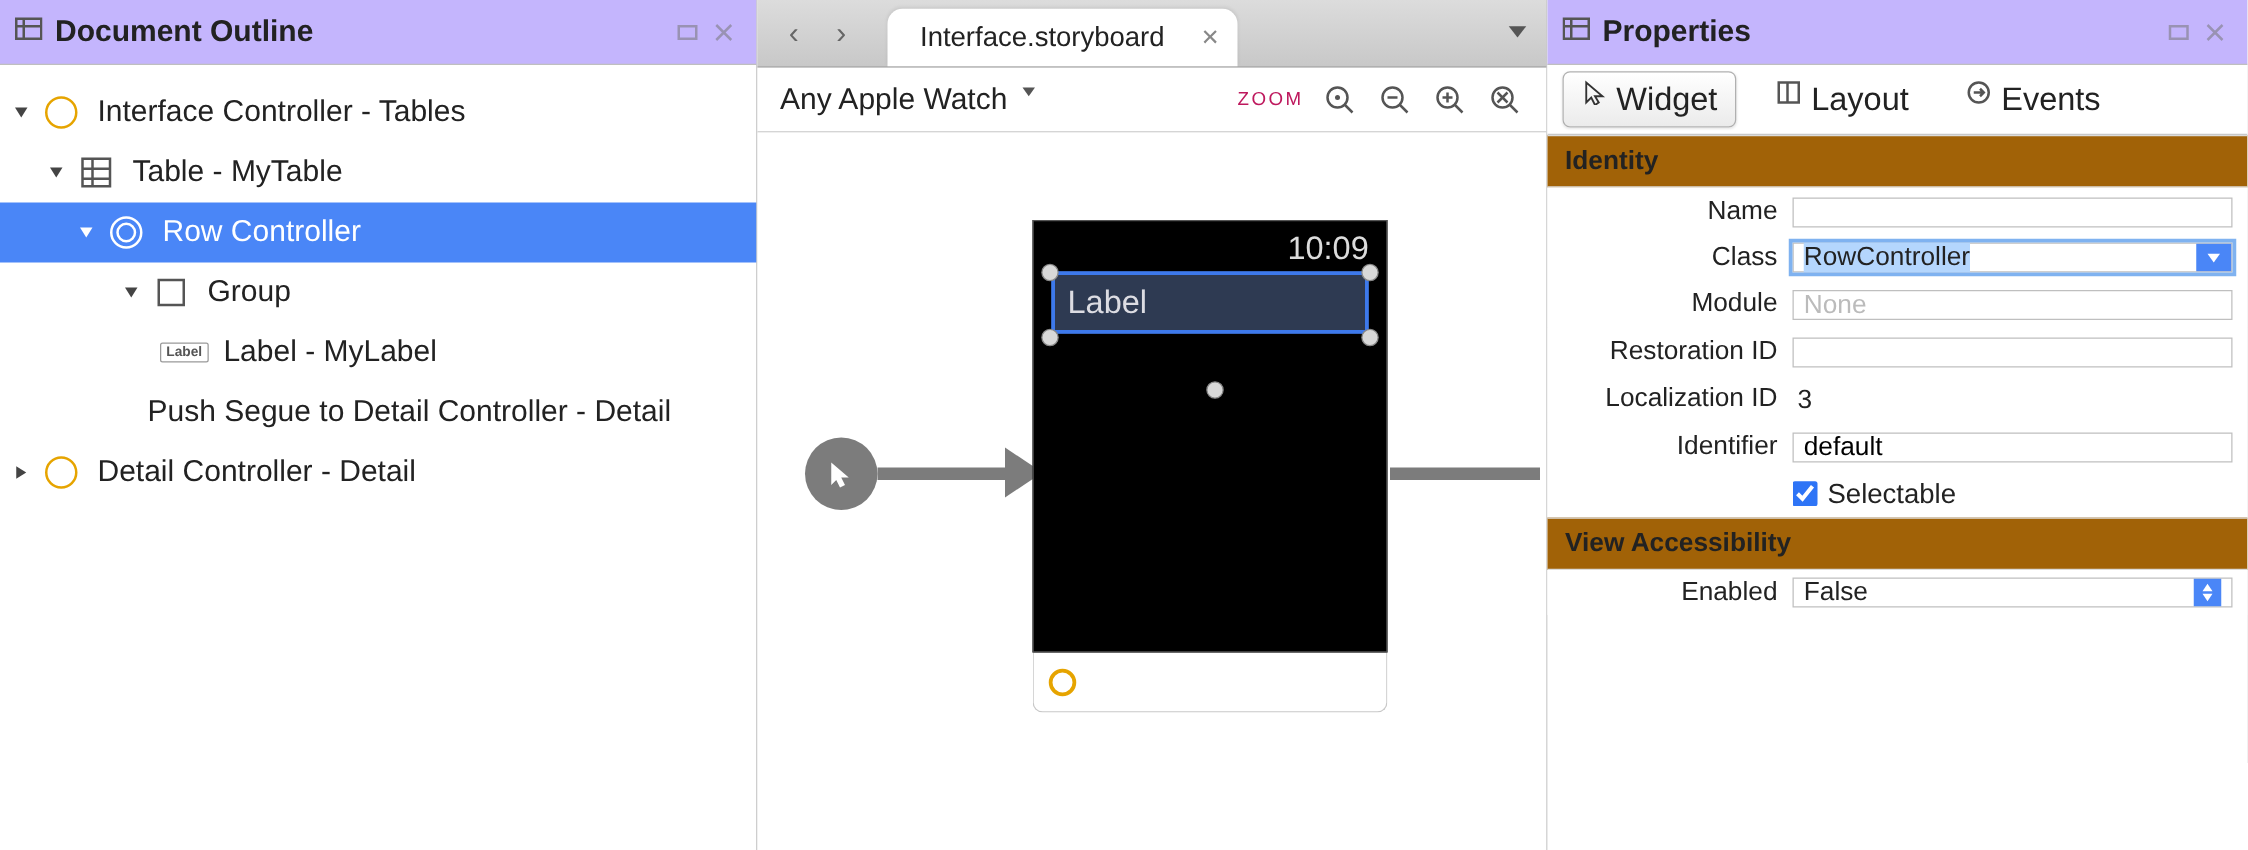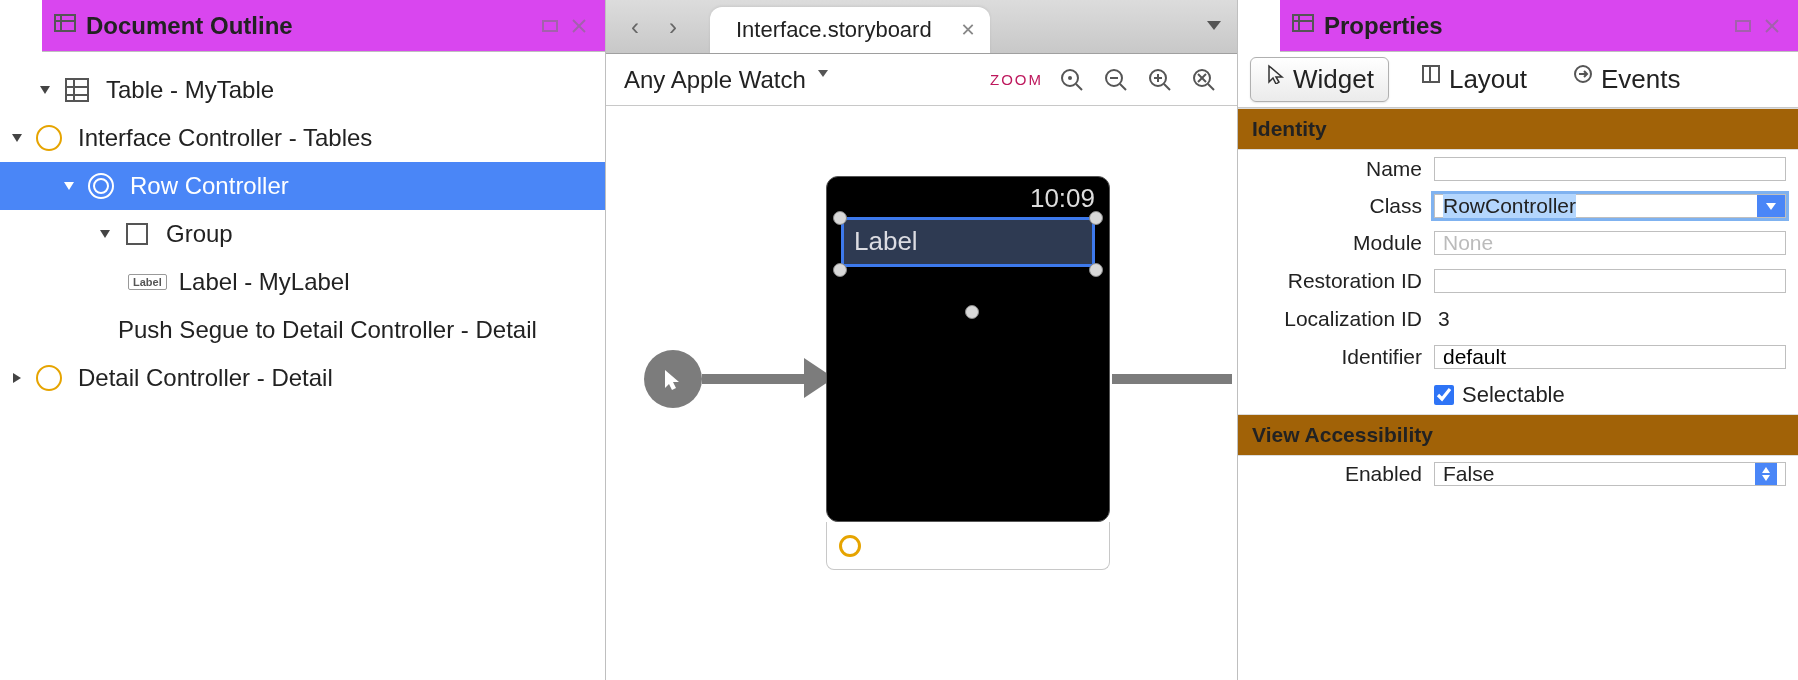--- a/index.html
+++ b/index.html
@@ -1,21 +1,21 @@
 <!DOCTYPE html>
 <html><head>
 <meta charset="utf-8">
 <style>
 * { box-sizing: border-box; margin: 0; padding: 0; font-family: -apple-system, "Helvetica Neue", Arial, sans-serif; }
 body { width: 1798px; height: 680px; display: flex; background: #ececec; font-size: 22px; color: #222; }
 .panel { display: flex; flex-direction: column; background: #fff; }
 
 
 .left { width: 606px; border-right: 1px solid #bfbfbf; }
-.pane-header { height: 52px; display: flex; align-items: center; padding: 0 12px; border-bottom: 1px solid #bfbfbf; background: #d946ef; margin-left: 42px; }
+.pane-header { height: 52px; display: flex; align-items: center; padding: 0 12px; border-bottom: 1px solid #bfbfbf; background: #c4b5fd; }
 .pane-header .title { font-weight: 600; margin-left: 10px; font-size: 24px; }
 .pane-header .spacer { flex: 1; }
 .hdr-icon-right { opacity: .55; padding: 0 6px; cursor: pointer; }
 .hdr-icon-right svg { display:block; }
 
 .tree { padding-top: 14px; font-size: 24px; }
 .tree-row { display: flex; align-items: center; height: 48px; padding-left: 8px; }
 .tree-row.selected { background: #4a86f7; color: #fff; }
 .chev { width: 18px; display:inline-flex; justify-content:center; margin-right: 6px; cursor:pointer; }
 .chev svg { display:block; }
@@ -34,21 +34,21 @@
 .tab .close { position:absolute; right:14px; font-size:18px; color:#888; cursor:pointer; }
 .tab-menu { position:absolute; right:14px; top:14px; cursor:pointer; }
 .toolbar { height:52px; background:#fff; border-bottom:1px solid #c8c8c8; display:flex; align-items:center; padding:0 18px; gap:14px; }
 .device-picker { font-size:24px; display:flex; gap:10px; cursor:pointer; }
 .zoom-label { font-size:15px; letter-spacing:2px; color:#be185d; margin-left:auto; }
 .tool-icon { cursor:pointer; padding:2px; }
 .tool-icon svg{display:block;}
 .canvas { flex:1; background:#fff; position:relative; }
 
 .watch { position:absolute; left:220px; top:70px; width:284px; }
-.watch-screen { width:284px; height:346px; background:#000; border:1px solid #555; border-radius:12px; position:relative; }
+.watch-screen { width:284px; height:346px; background:#000; border:1px solid #555; border-radius:0; position:relative; }
 .watch-time { position:absolute; top:6px; right:14px; color:#dcdcdc; font-size:26px; }
 .label-box { position:absolute; top:40px; left:14px; right:14px; height:50px; background:#2e3a52; border:3px solid #3d79ec; color:#dcdce2; font-size:26px; padding:6px 10px; }
 .sel-handle { width:14px; height:14px; background:#d8d8d8; border:1px solid #888; border-radius:50%; position:absolute; }
 .h-tl{top:34px; left:6px;} .h-tr{top:34px; right:6px;}
 .h-bl{top:86px; left:6px;} .h-br{top:86px; right:6px;}
 .h-bc{top:128px; left:138px;}
 .watch-footer { height:48px; background:#fff; border:1px solid #c8c8c8; border-top:none; border-radius:0 0 8px 8px; display:flex; align-items:center; padding-left:12px; }
 .circle-icon { width:22px;height:22px;border:3px solid #e6a400;border-radius:50%; }
 
 .entry-node { position:absolute; left:38px; top:244px; width:58px; height:58px; background:#7c7c7c; border-radius:50%; display:flex; align-items:center; justify-content:center; }
@@ -98,48 +98,48 @@
       </span>
     <span class="hdr-icon-right">
         <svg width="16" height="16">
           <line x1="2" y1="2" x2="14" y2="14" stroke="#777" stroke-width="2"></line>
           <line x1="14" y1="2" x2="2" y2="14" stroke="#777" stroke-width="2"></line>
         </svg>
       </span>
   </div>
 
   <div class="tree">
+    <div class="tree-row">
+      <span class="chev">
+          <svg width="14" height="14">
+            <polygon points="2,3 12,3 7,11" fill="#444"></polygon>
+          </svg>
+        </span>
+      <span class="row-icon">
+          <svg width="30" height="30">
+            <circle cx="15" cy="15" r="12" fill="none" stroke="#e6a400" stroke-width="2"></circle>
+          </svg>
+        </span>
+      <span>Interface Controller - Tables</span>
+    </div>
     <div class="tree-row indent1">
       <span class="chev">
           <svg width="14" height="14">
             <polygon points="2,3 12,3 7,11" fill="#444"></polygon>
           </svg>
         </span>
       <span class="row-icon">
           <svg width="26" height="26">
             <rect x="2" y="2" width="22" height="22" fill="none" stroke="#555" stroke-width="2"></rect>
             <line x1="2" y1="10" x2="24" y2="10" stroke="#555" stroke-width="2"></line>
             <line x1="2" y1="18" x2="24" y2="18" stroke="#555" stroke-width="2"></line>
             <line x1="10" y1="2" x2="10" y2="24" stroke="#555" stroke-width="2"></line>
           </svg>
         </span>
       <span>Table - MyTable</span>
-    </div>
-    <div class="tree-row">
-      <span class="chev">
-          <svg width="14" height="14">
-            <polygon points="2,3 12,3 7,11" fill="#444"></polygon>
-          </svg>
-        </span>
-      <span class="row-icon">
-          <svg width="30" height="30">
-            <circle cx="15" cy="15" r="12" fill="none" stroke="#e6a400" stroke-width="2"></circle>
-          </svg>
-        </span>
-      <span>Interface Controller - Tables</span>
     </div>
     <div class="tree-row indent2 selected">
       <span class="chev">
           <svg width="14" height="14">
             <polygon points="2,3 12,3 7,11" fill="#fff"></polygon>
           </svg>
         </span>
       <span class="row-icon">
           <svg width="30" height="30">
             <circle cx="15" cy="15" r="12" fill="none" stroke="#fff" stroke-width="2"></circle>

